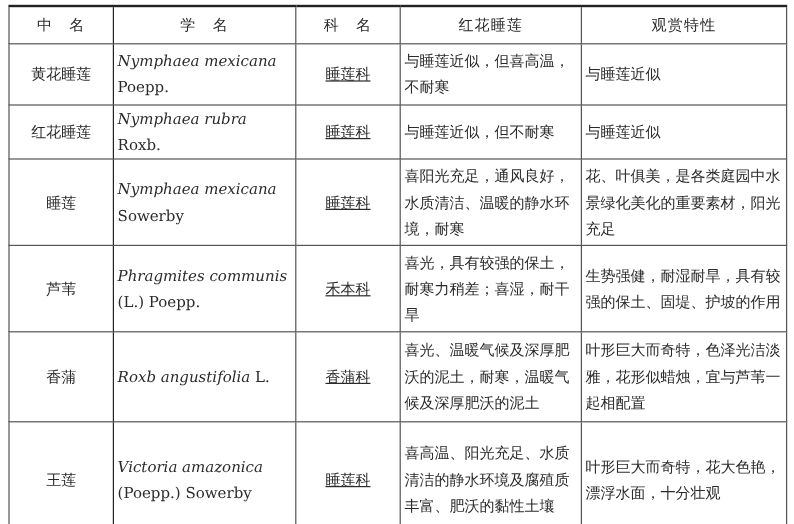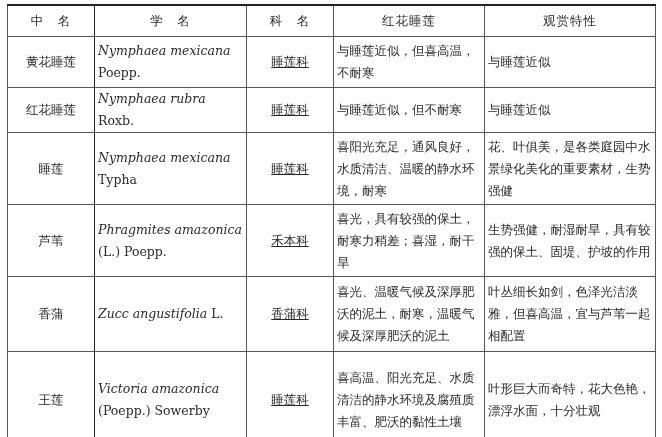--- a/index.html
+++ b/index.html
@@ -61,40 +61,40 @@
   <tr class="r2">
     <td class="col-cn">红花睡莲</td>
     <td class="col-sci"><span class="sci-italic">Nymphaea rubra</span> <span>Roxb.</span></td>
     <td class="col-fam">睡莲科</td>
     <td class="col-hab">与睡莲近似，但不耐寒</td>
     <td class="col-orn">与睡莲近似</td>
   </tr>
 
   <tr class="r3">
     <td class="col-cn">睡莲</td>
-    <td class="col-sci"><span class="sci-italic">Nymphaea mexicana</span> <span>Typha</span></td>
+    <td class="col-sci"><span class="sci-italic">Nymphaea mexicana</span> <span>Sowerby</span></td>
     <td class="col-fam">睡莲科</td>
     <td class="col-hab">喜阳光充足，通风良好，水质清洁、温暖的静水环境，耐寒</td>
-    <td class="col-orn">花、叶俱美，是各类庭园中水景绿化美化的重要素材，生势强健</td>
+    <td class="col-orn">花、叶俱美，是各类庭园中水景绿化美化的重要素材，阳光充足</td>
   </tr>
 
   <tr class="r4">
     <td class="col-cn">芦苇</td>
-    <td class="col-sci"><span class="sci-italic">Phragmites amazonica</span><br><span>(L.) Poepp.</span></td>
+    <td class="col-sci"><span class="sci-italic">Phragmites communis</span><br><span>(L.) Poepp.</span></td>
     <td class="col-fam">禾本科</td>
     <td class="col-hab">喜光，具有较强的保土，耐寒力稍差；喜湿，耐干旱</td>
     <td class="col-orn">生势强健，耐湿耐旱，具有较强的保土、固堤、护坡的作用</td>
   </tr>
 
   <tr class="r5">
     <td class="col-cn">香蒲</td>
-    <td class="col-sci"><span class="sci-italic">Zucc angustifolia</span> <span>L.</span></td>
+    <td class="col-sci"><span class="sci-italic">Roxb angustifolia</span> <span>L.</span></td>
     <td class="col-fam">香蒲科</td>
     <td class="col-hab">喜光、温暖气候及深厚肥沃的泥土，耐寒，温暖气候及深厚肥沃的泥土</td>
-    <td class="col-orn">叶丛细长如剑，色泽光洁淡雅，但喜高温，宜与芦苇一起相配置</td>
+    <td class="col-orn">叶形巨大而奇特，色泽光洁淡雅，花形似蜡烛，宜与芦苇一起相配置</td>
   </tr>
 
   <tr class="r6">
     <td class="col-cn">王莲</td>
     <td class="col-sci"><span class="sci-italic">Victoria amazonica</span> <span>(Poepp.) Sowerby</span></td>
     <td class="col-fam">睡莲科</td>
     <td class="col-hab">喜高温、阳光充足、水质清洁的静水环境及腐殖质丰富、肥沃的黏性土壤</td>
     <td class="col-orn">叶形巨大而奇特，花大色艳，漂浮水面，十分壮观</td>
   </tr>
 </tbody>

